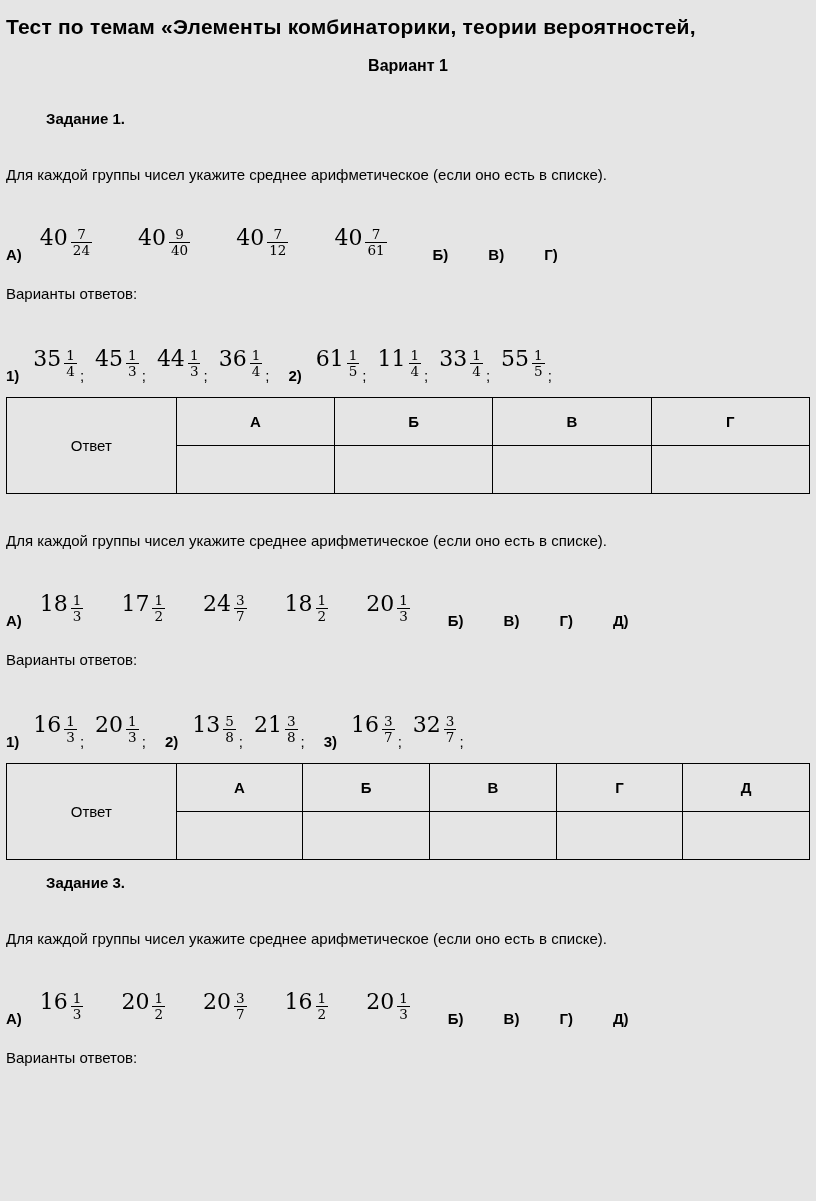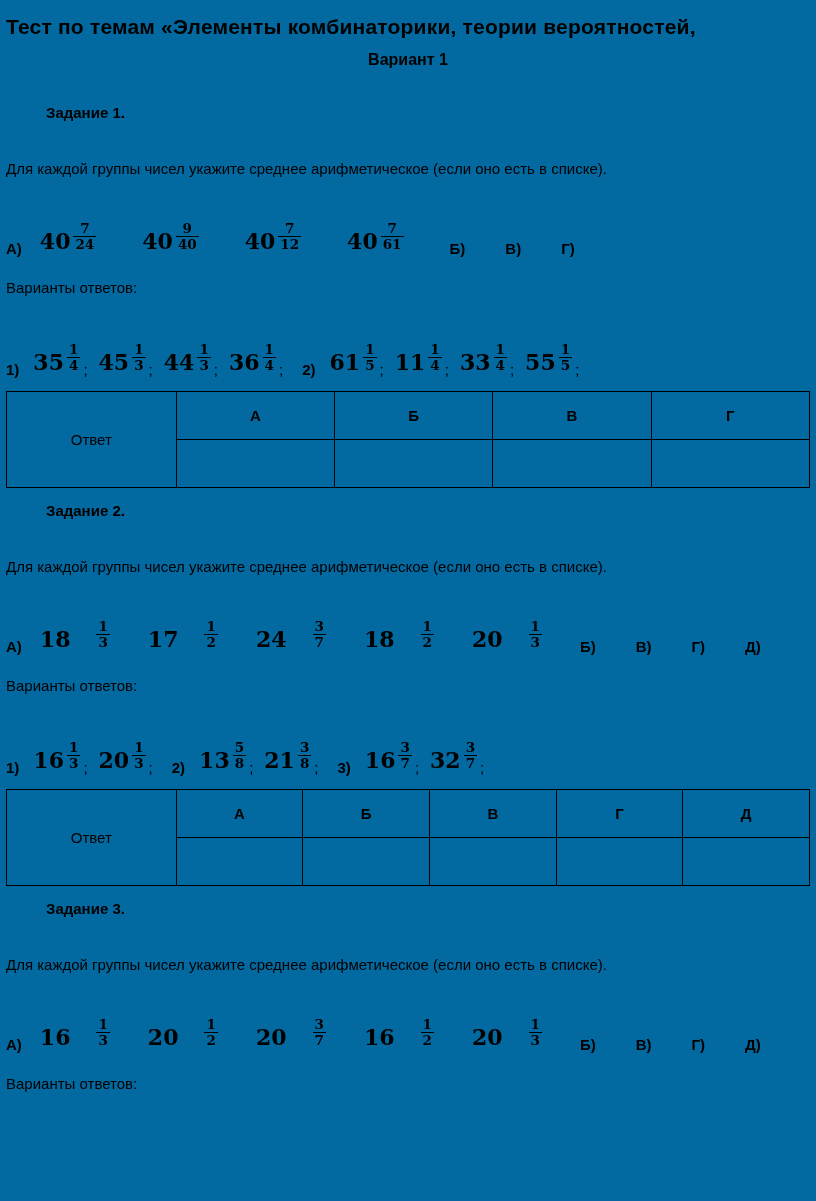--- a/index.html
+++ b/index.html
@@ -1,34 +1,34 @@
 <!DOCTYPE html>
 <html><head>
 <meta charset="utf-8">
 <style>
   html,body{margin:0;padding:0;background:#ffffff;color:#000;}
   body{font-family:"Liberation Sans",sans-serif;}
   .page{position:relative;width:816px;height:1201px;box-sizing:border-box;
-        padding:8px 6px 0 6px;overflow:hidden;background:#0369a1;}
+        padding:8px 6px 0 6px;overflow:hidden;background:#e5e5e5;}
   .title{font-weight:bold;font-size:21px;line-height:38px;letter-spacing:.2px;}
-  .variant{text-align:center;font-weight:bold;font-size:16px;margin-top:4px;line-height:20px;}
+  .variant{text-align:center;font-weight:bold;font-size:16px;margin-top:10px;line-height:20px;}
   .heading{font-weight:bold;font-size:15px;margin-top:13px;line-height:19px;margin-left:40px;}
   .heading.first{margin-top:33px;}
   .prompt{font-size:15px;margin-top:37px;line-height:19px;}
   .answers-label{font-size:15px;margin-top:20px;line-height:19px;}
   .row{display:flex;align-items:flex-end;flex-wrap:nowrap;}
   .opt-row{margin-top:26px;min-height:54px;}
   .ans-row{margin-top:24px;min-height:58px;}
   .lbl{font-weight:bold;font-size:15px;line-height:18px;white-space:nowrap;}
   .opt-row > .lbl.lead{margin-right:18px;}
   .opt-row > .mix{margin-right:46px;}
-  .opt-row.five > .mix{margin-right:38px;gap:23px;}
+  .opt-row.five > .mix{margin-right:38px;}
   .tail-lbl{margin-right:40px;}
   .mix{font-family:"DejaVu Serif","Liberation Serif",serif;display:inline-flex;
-       align-items:flex-end;margin-bottom:6px;white-space:nowrap;font-weight:bold;}
+       align-items:flex-start;margin-bottom:6px;white-space:nowrap;}
   .whole{font-size:22px;line-height:1;}
   .frac{display:inline-flex;flex-direction:column;align-items:center;
         font-size:13.5px;line-height:15px;margin-left:3px;}
   .num{padding:0 2px;}
   .den{border-top:1.3px solid #000;padding:0 2px;}
   .sep{font-size:15px;line-height:18px;margin:0 11px 0 3px;}
   .grp{margin-right:14px;}
   .grp2{margin-left:8px;margin-right:14px;}
   table.ans{border-collapse:collapse;width:100%;margin-top:12px;table-layout:fixed;}
   table.ans td{border:1.5px solid #000;padding:0;}
@@ -166,21 +166,20 @@
     </tr>
     <tr>
       <td class="blank-cell"></td>
       <td class="blank-cell"></td>
       <td class="blank-cell"></td>
       <td class="blank-cell"></td>
     </tr>
   </tbody>
     </table>
 
-  <div class="heading">Задание 2.</div>
   <div class="prompt">Для каждой группы чисел укажите среднее арифметическое (если оно есть в списке).</div>
 
   <div class="row opt-row five">
     <span class="lbl lead">А)</span>
     <span class="mix">
         <span class="whole">18</span>
         <span class="frac">
           <span class="num">1</span>
           <span class="den">3</span>
         </span>

